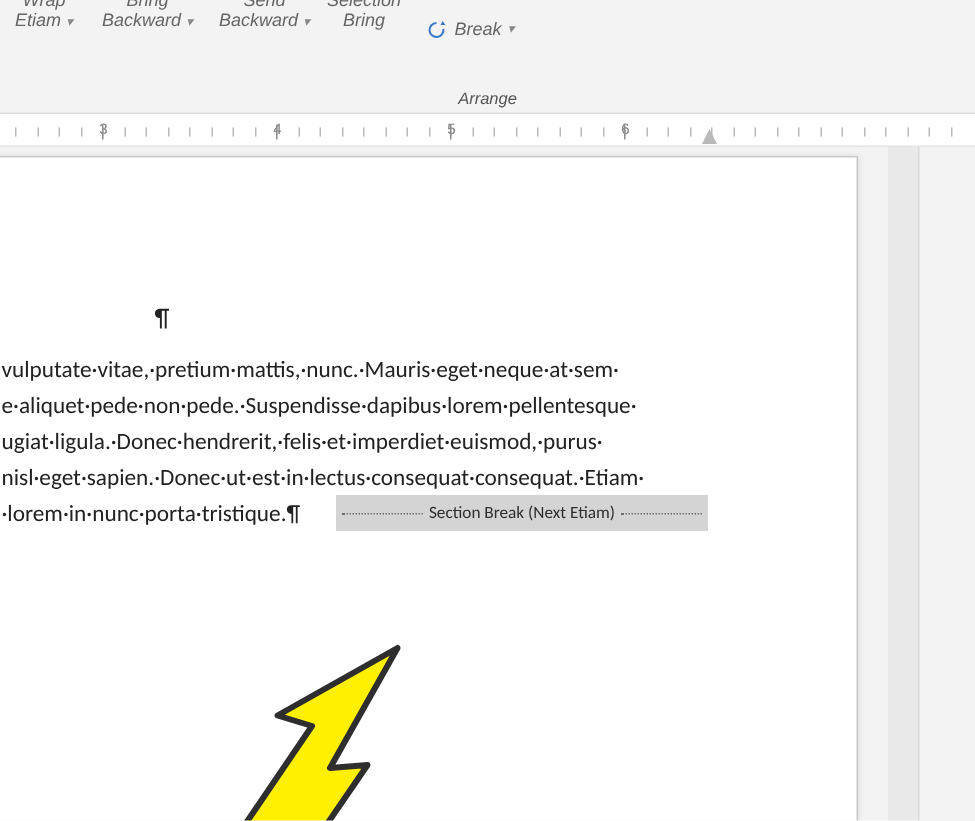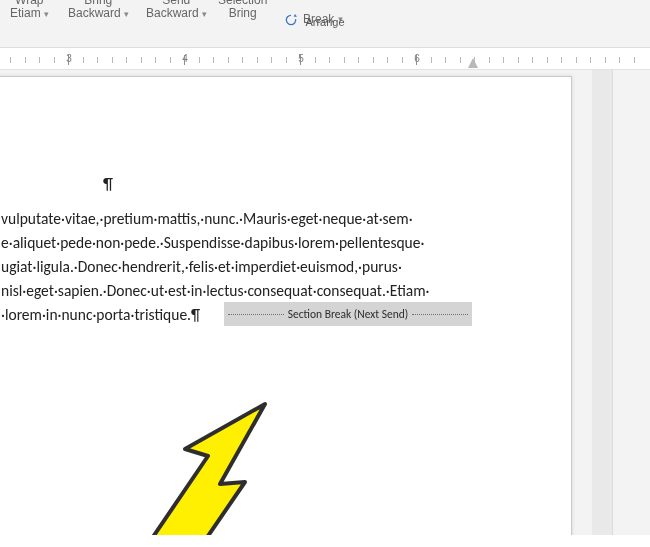--- a/index.html
+++ b/index.html
@@ -8,28 +8,29 @@
     width: 650px; height: 547px;
     font-family: "Segoe UI", Tahoma, sans-serif;
     background: #fff;
     overflow: hidden;
     position: relative;
   }
 
   
   .ribbon {
     position: relative;
-    height: 48px;
+    height: 76px;
     background: #f3f3f3;
     font-size: 12px;
     color: #444;
+    font-style: italic;
   }
   .ribbon .grp-label {
     position: absolute;
-    bottom: 20px;
+    bottom: 4px;
     left: 50%;
     transform: translateX(-50%);
     font-size: 11px;
     color: #555;
     width: 100%;
     text-align: center;
   }
   .ribbon .btn {
     position: absolute;
     text-align: center;
@@ -240,21 +241,21 @@
     </div>
 </div>
 
 <div class="canvas">
   <div class="page">
     <span class="pilcrow-top">¶</span>
     <div class="para">vulputate·vitae,·pretium·mattis,·nunc.·Mauris·eget·neque·at·sem· e·aliquet·pede·non·pede.·Suspendisse·dapibus·lorem·pellentesque· ugiat·ligula.·Donec·hendrerit,·felis·et·imperdiet·euismod,·purus· nisl·eget·sapien.·Donec·ut·est·in·lectus·consequat·consequat.·Etiam· ·lorem·in·nunc·porta·tristique.¶</div>
 
     <div class="sel-break">
       <span class="dots"></span>
-      <span>Section Break (Next Send)</span>
+      <span>Section Break (Next Etiam)</span>
       <span class="dots"></span>
     </div>
   </div>
 
   <div class="right-gutter">
     <div class="right-gutter-inner"></div>
   </div>
 
   <svg class="arrow-overlay" viewBox="0 0 200 220">
     <path d="M 160 10

